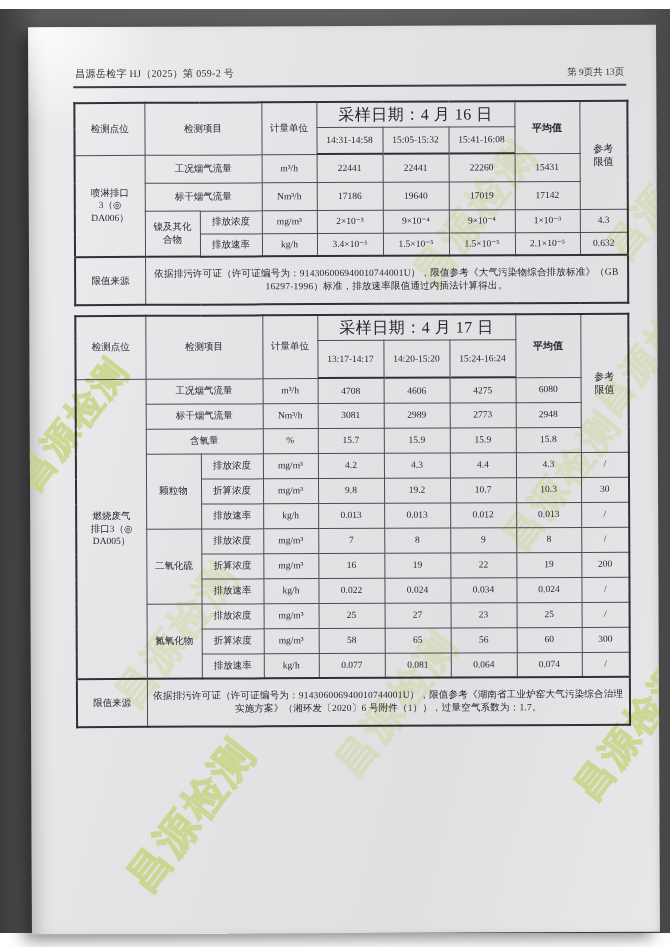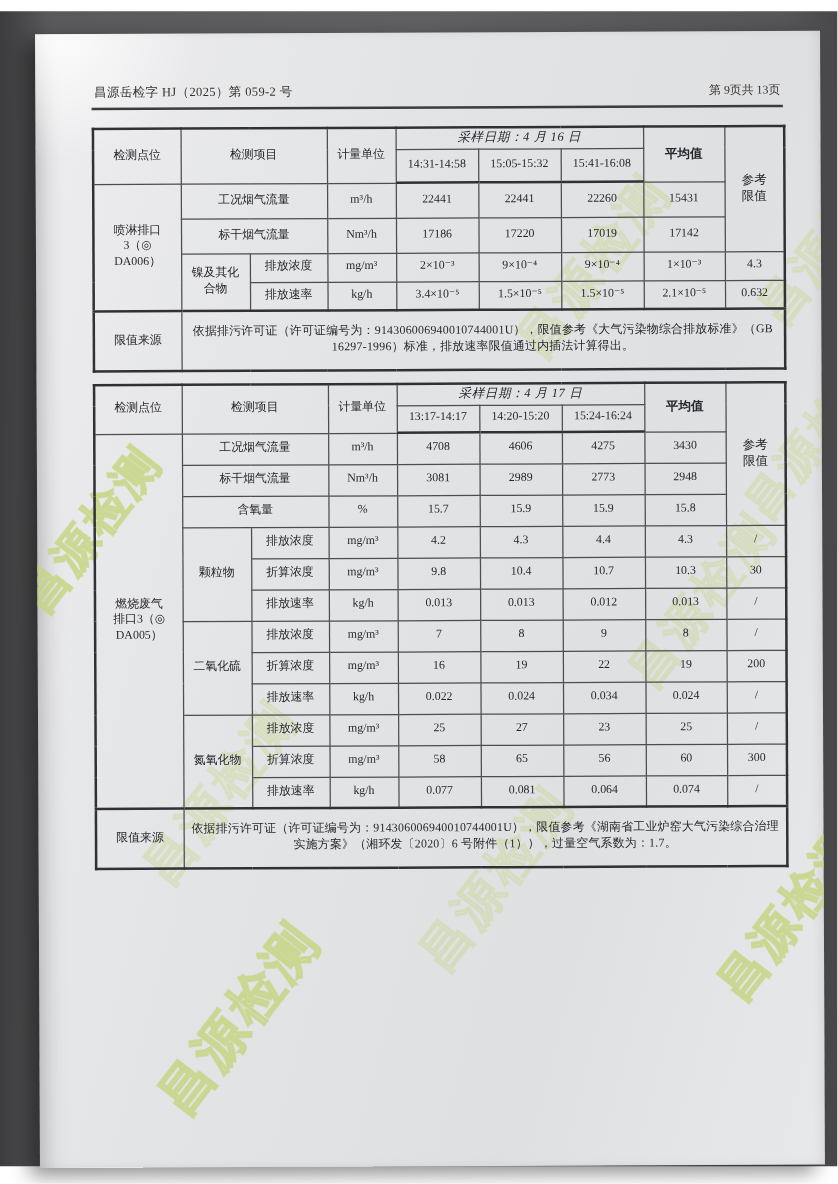--- a/index.html
+++ b/index.html
@@ -36,29 +36,29 @@
     margin-top:14px; font-size:9.5px; color:#26262c;
   }
   table.rpt td {
     border:1px solid #4c4c52; text-align:center; vertical-align:middle;
     padding:1px 2px; line-height:1.35; overflow:hidden;
   }
   table.rpt { border:2px solid #303036; }
   tr.hdr-bottom td { border-bottom-width:2px; border-bottom-color:#303036; }
   tr.src-row td { border-top-width:2px; border-top-color:#303036; }
   td.avg-h { font-weight:700; font-size:10px;margin-top:16px; }
-  td.date-h { font-size:10px; letter-spacing:0.5px;font-style:italic; }
+  td.date-h { font-size:16px; letter-spacing:0.5px; }
   td.ref-cell { white-space:pre-line; line-height:2.1; font-size:10px; }
   td.point-cell { white-space:pre-line; line-height:1.8; }
   td.group-cell { white-space:pre-line; line-height:1.7; }
   td.src-text {
     text-align:justify; padding:4px 7px; line-height:1.75; font-size:9.5px;
     letter-spacing:0.2px;
   }
-  td.h26 { height:27px; } td.h24 { height:22px; }
+  td.h26 { height:27px; } td.h24 { height:38px; }
   tr.r28 td { height:28px; } tr.r25 td { height:25px; } tr.r24 td { height:23px; }
   tr.src-row td { height:48px; }
 
   .wm {
     position:absolute;
     font-family:"DejaVu Sans","Liberation Sans",sans-serif;
     font-weight:700; letter-spacing:3px; white-space:nowrap;
     transform:rotate(-52deg); pointer-events:none;
   }
   .wm-strong { color:rgba(201,216,136,0.40); -webkit-text-stroke:1.4px rgba(196,212,128,0.72); }
@@ -123,21 +123,21 @@
             <td>m³/h</td>
             <td>22441</td>
             <td>22441</td>
             <td>22260</td>
             <td>15431</td>
           </tr>
           <tr class="r28">
             <td colspan="2">标干烟气流量</td>
             <td>Nm³/h</td>
             <td>17186</td>
-            <td>17220</td>
+            <td>19640</td>
             <td>17019</td>
             <td>17142</td>
           </tr>
           <tr class="r24">
             <td rowspan="2" class="group-cell">镍及其化
 合物</td>
             <td>排放浓度</td>
             <td>mg/m³</td>
             <td>2×10⁻³</td>
             <td>9×10⁻⁴</td>
@@ -190,21 +190,21 @@
           </tr>
           <tr class="r25">
             <td rowspan="12" class="point-cell">燃烧废气
 排口3（◎
 DA005）</td>
             <td colspan="2">工况烟气流量</td>
             <td>m³/h</td>
             <td>4708</td>
             <td>4606</td>
             <td>4275</td>
-            <td>3430</td>
+            <td>6080</td>
           </tr>
           <tr class="r25">
             <td colspan="2">标干烟气流量</td>
             <td>Nm³/h</td>
             <td>3081</td>
             <td>2989</td>
             <td>2773</td>
             <td>2948</td>
           </tr>
           <tr class="r25">
@@ -223,21 +223,21 @@
             <td>4.2</td>
             <td>4.3</td>
             <td>4.4</td>
             <td>4.3</td>
             <td>/</td>
           </tr>
           <tr class="r25">
             <td>折算浓度</td>
             <td>mg/m³</td>
             <td>9.8</td>
-            <td>10.4</td>
+            <td>19.2</td>
             <td>10.7</td>
             <td>10.3</td>
             <td>30</td>
           </tr>
           <tr class="r25">
             <td>排放速率</td>
             <td>kg/h</td>
             <td>0.013</td>
             <td>0.013</td>
             <td>0.012</td>

